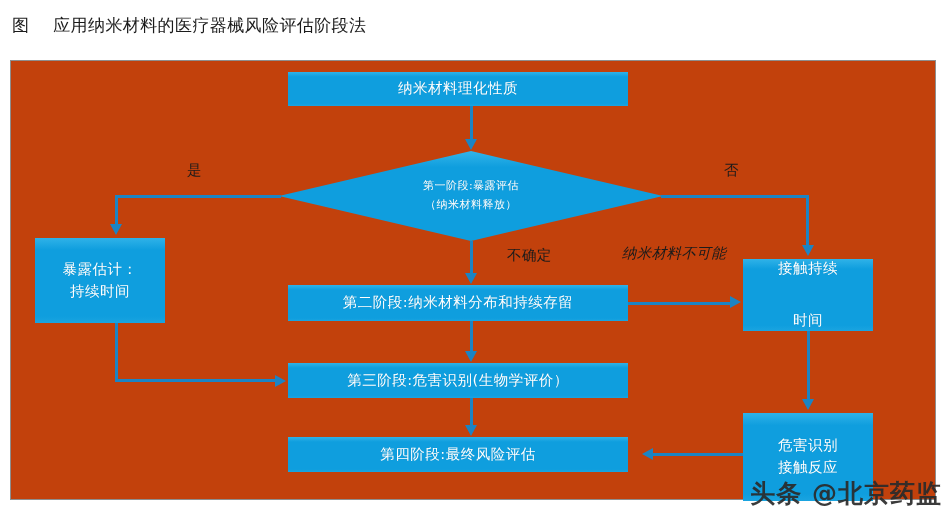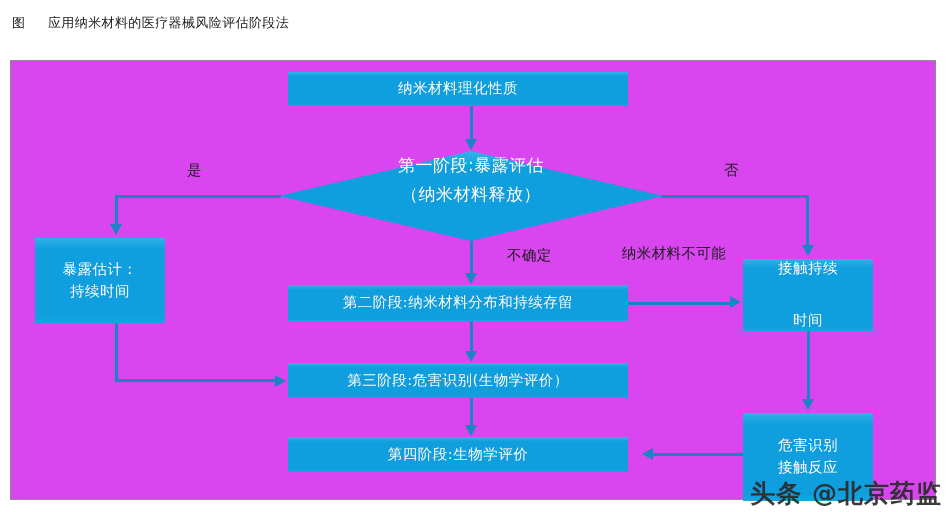--- a/index.html
+++ b/index.html
@@ -18,38 +18,38 @@
     position: relative;
     width: 948px;
     height: 512px;
     background: #ffffff;
   }
   
   .caption {
     position: absolute;
     left: 12px;
     top: 14px;
-    font-size: 13px;
+    font-size: 17px;
     color: #1b1b1b;
     letter-spacing: 0.4px;
     white-space: nowrap;
   }
   .caption .cap-label {
     margin-right: 18px;
   }
   
   .frame {
     position: absolute;
     left: 10px;
     top: 60px;
     width: 926px;
     height: 440px;
     border: 1px solid #8e8e8e;
     box-sizing: border-box;
-    background: #d946ef;
+    background: #c2410c;
   }
   
   .node {
     position: absolute;
     box-sizing: border-box;
     background: linear-gradient(180deg, #2fb2e8 0%, #0f9ede 14%, #0f9ede 92%, #1aa4e0 100%);
     color: #ffffff;
     display: flex;
     flex-direction: column;
     align-items: center;
@@ -69,22 +69,23 @@
   .diamond-shape {
     position: absolute;
     inset: 0;
   }
   .diamond-text {
     position: absolute;
     inset: 0;
     display: flex;
     flex-direction: column;
     align-items: center;
+    justify-content: center;
     color: #ffffff;
-    font-size: 17px;
+    font-size: 11px;
     line-height: 1.7;
     letter-spacing: 0.5px;
     text-align: center;
     text-shadow: 0 0 1px rgba(0,0,0,0.12);
   }
 
   
   .seg {
     position: absolute;
     background: #1b84c4;
@@ -181,21 +182,21 @@
 
     <div class="node" style="left:277px; top:224px; width:340px; height:36px;">
       <span class="line">第二阶段:纳米材料分布和持续存留</span>
     </div>
 
     <div class="node" style="left:277px; top:302px; width:340px; height:35px;text-align:right;">
       <span class="line">第三阶段:危害识别(生物学评价）</span>
     </div>
 
     <div class="node" style="left:277px; top:376px; width:340px; height:35px;">
-      <span class="line">第四阶段:生物学评价</span>
+      <span class="line">第四阶段:最终风险评估</span>
     </div>
 
     <div class="node" style="left:732px; top:352px; width:130px; height:88px;">
       <span class="line">危害识别</span>
       <span class="line">接触反应</span>
     </div>
 
     <div class="seg v" style="left:458.5px; top:45px; height:33px;"></div>
     <div class="arrow down" style="left:453.5px; top:78px;"></div>
 
@@ -234,21 +235,21 @@
     </div>
 
     <div class="edge-label" style="left:713px; top:100px;">
       <span>否</span>
     </div>
 
     <div class="edge-label" style="left:496px; top:185px;">
       <span>不确定</span>
     </div>
 
-    <div class="edge-label" style="left:598px; top:183px; width:130px; text-align:center;">
+    <div class="edge-label" style="left:598px; top:183px; width:130px; text-align:center;font-style:italic;">
       <div>纳米材料不可能</div>
     </div>
 
   </div>
 
   <div class="watermark">头条 @北京药监</div>
 
 </div>
 
 </body></html>

